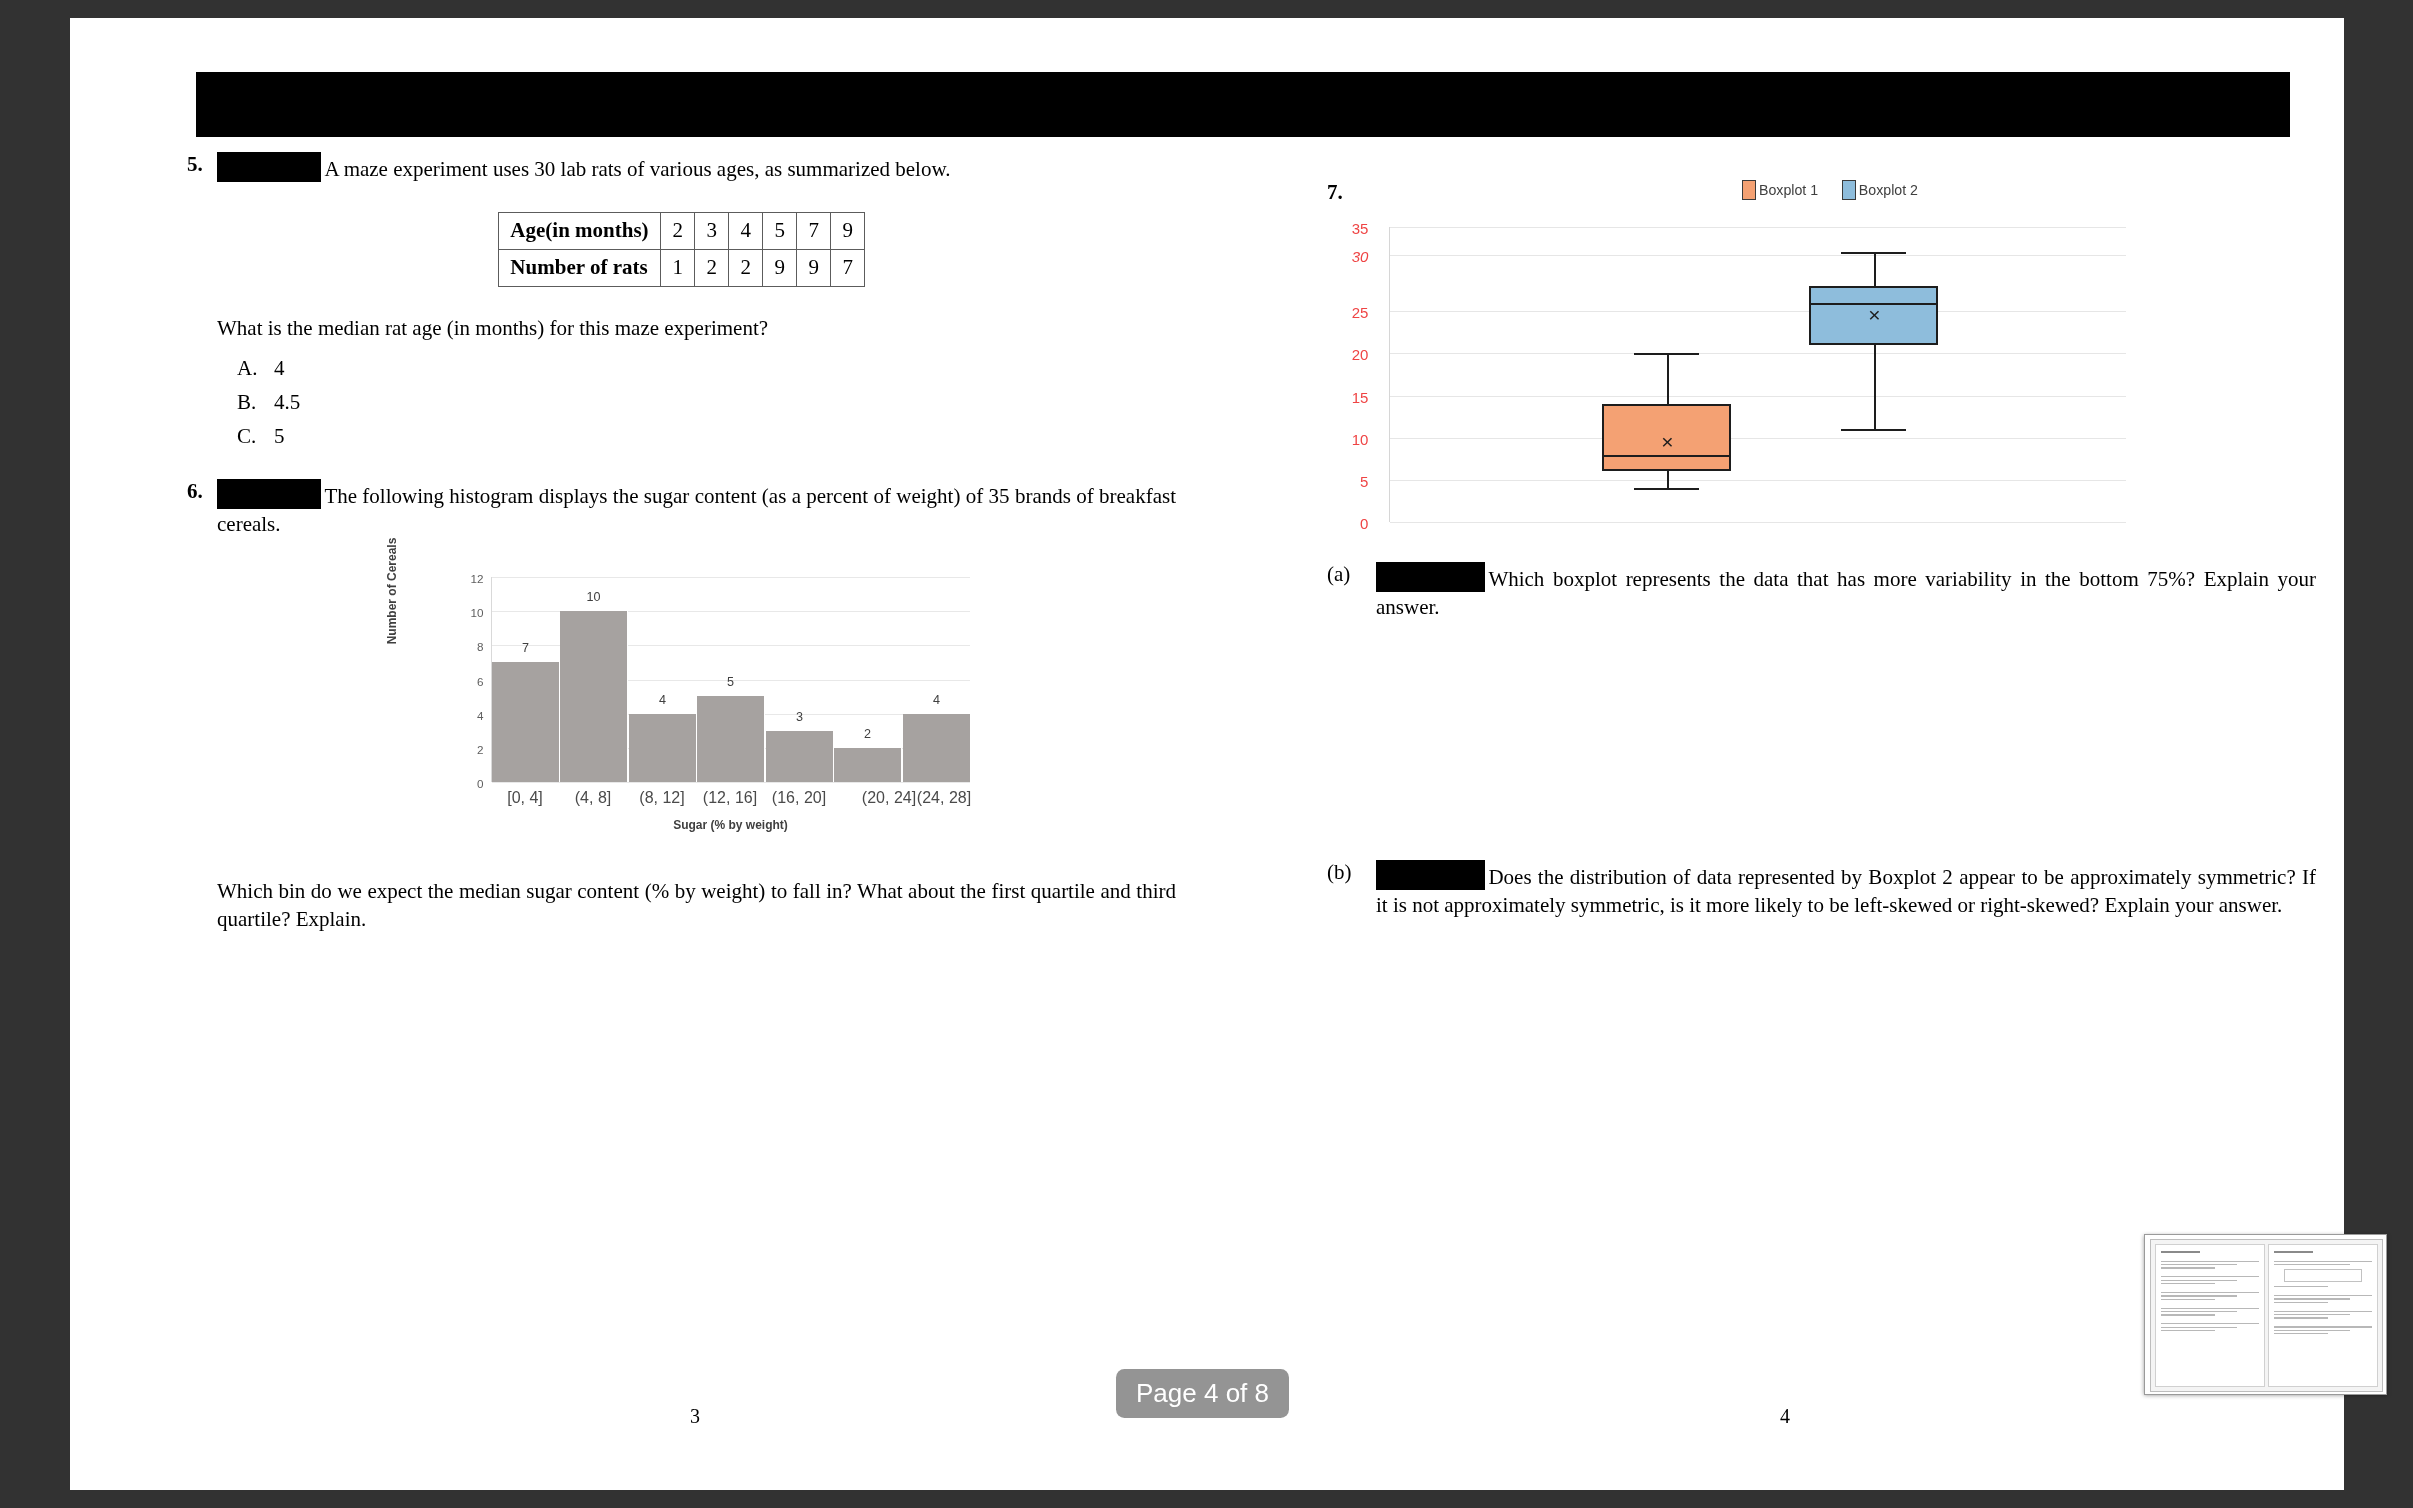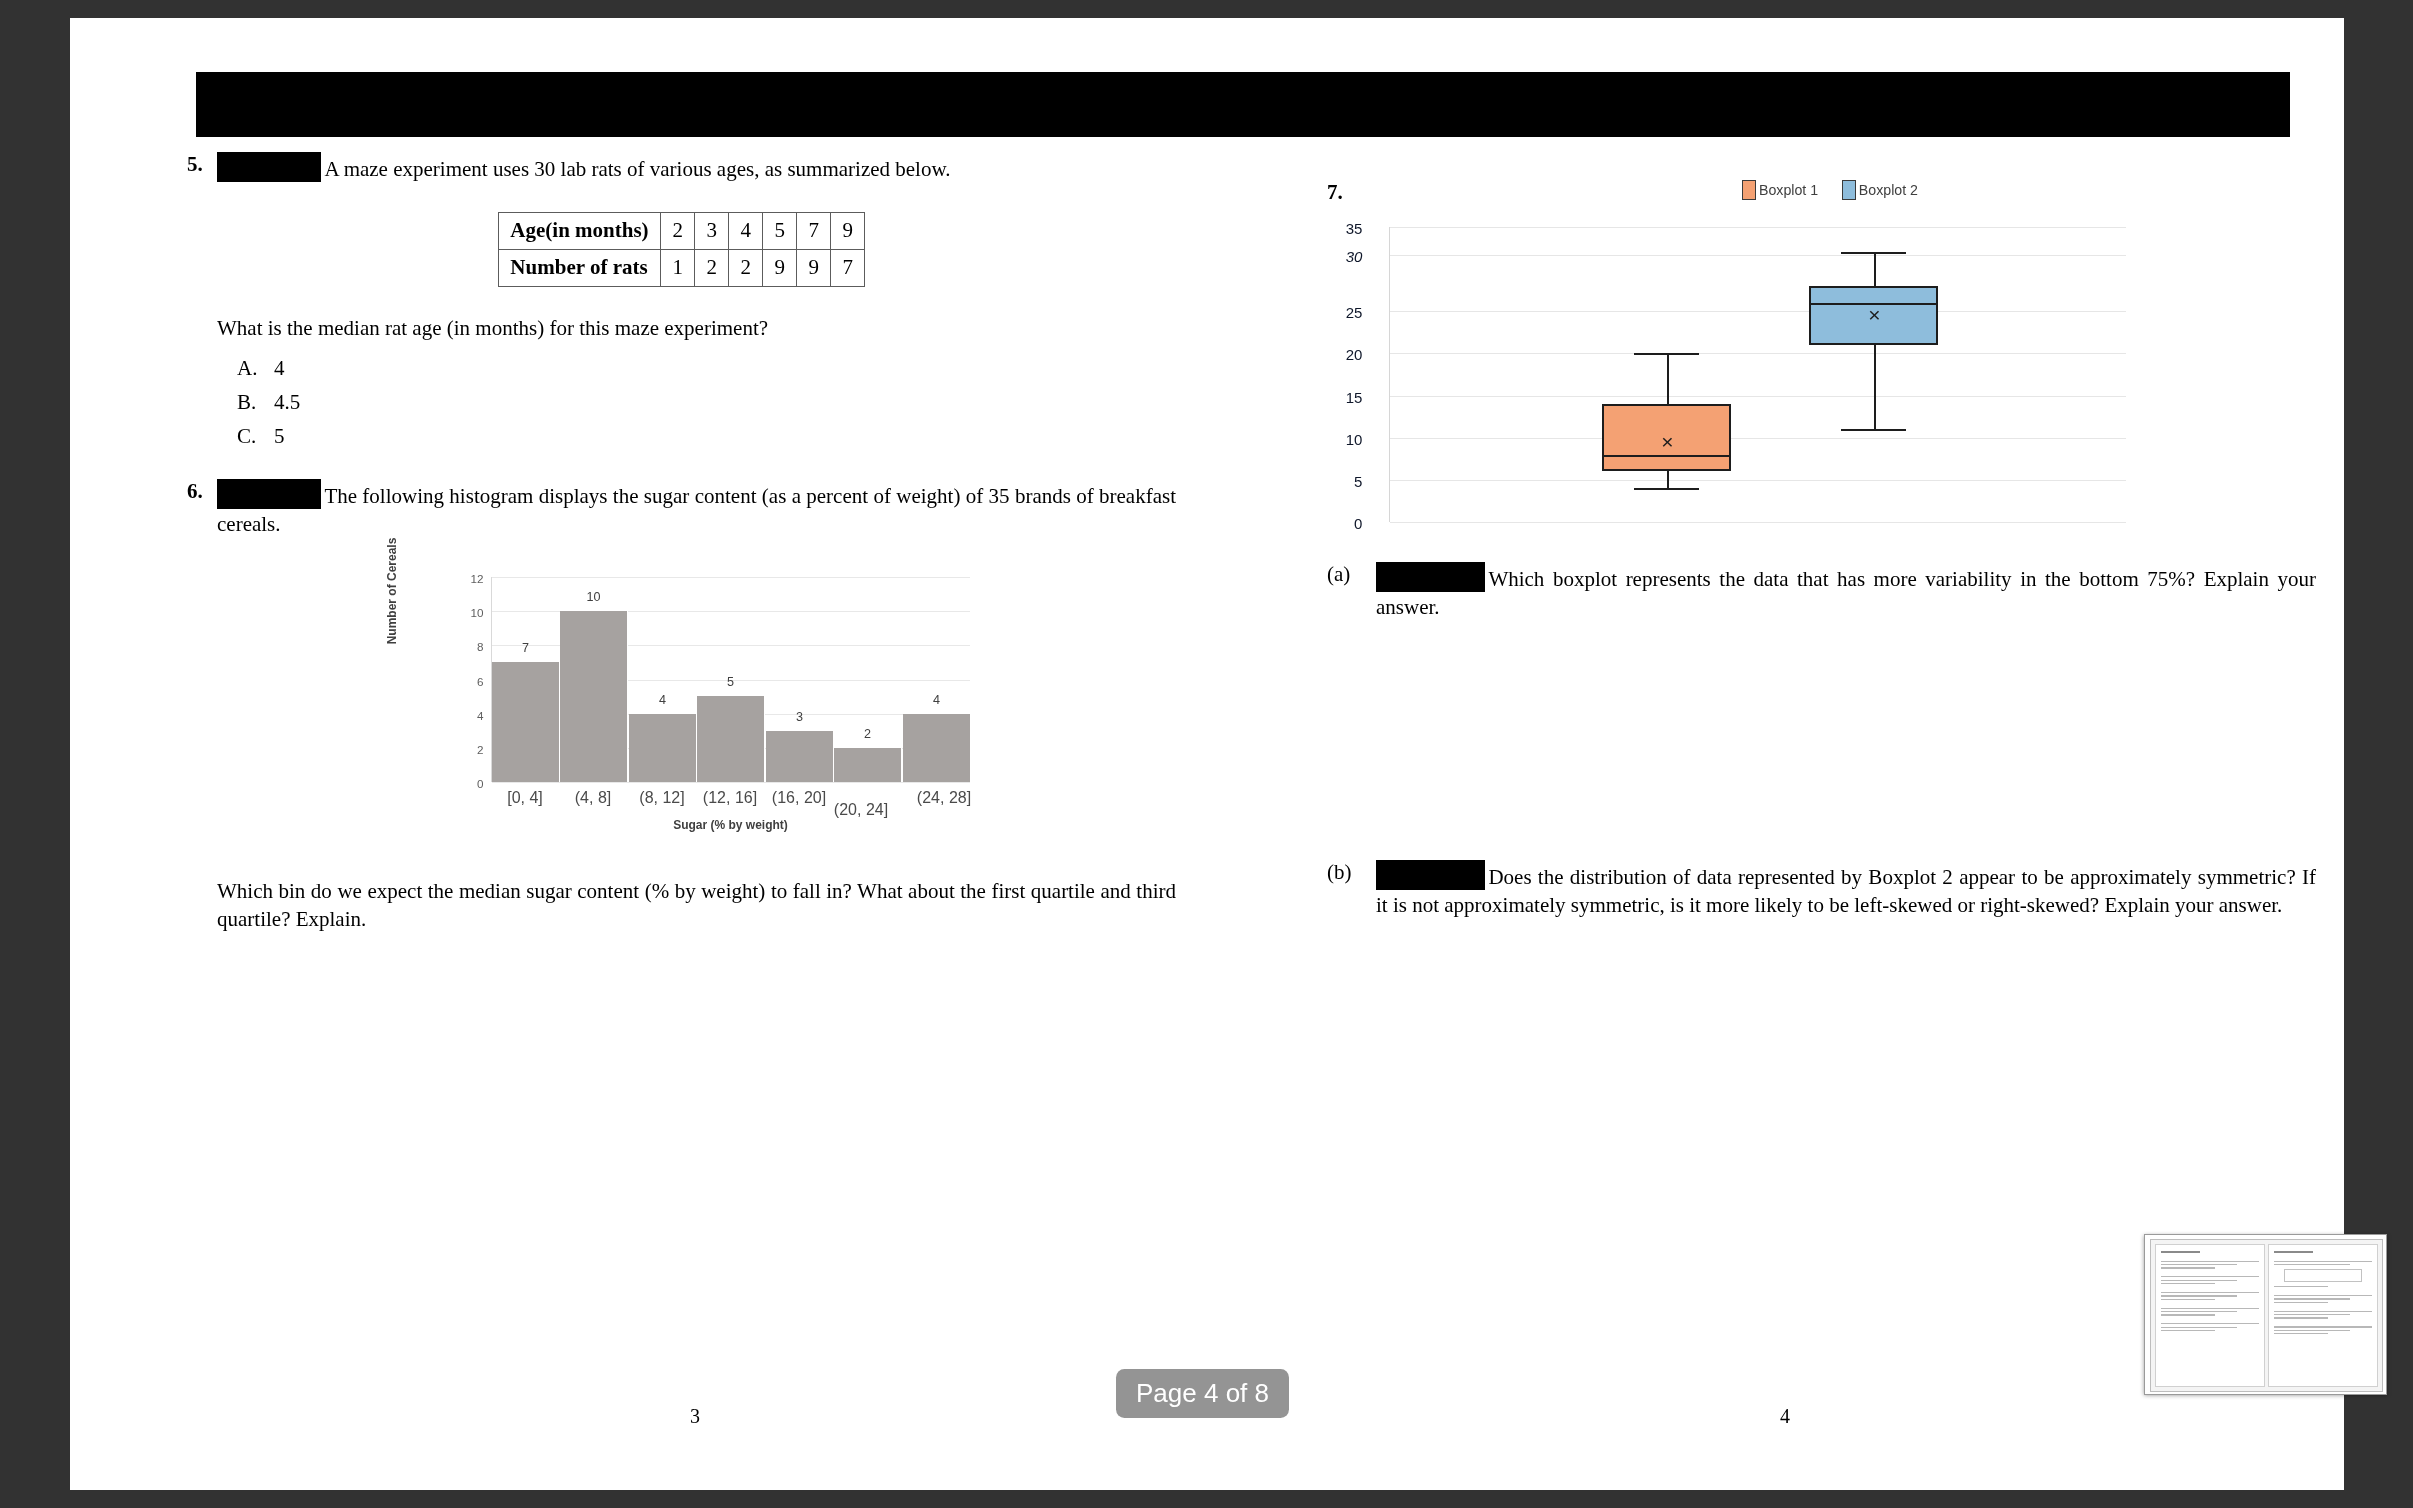--- a/index.html
+++ b/index.html
@@ -206,23 +206,23 @@
     border-left: 1.7px solid #d6d6d6;
   }
   .bp-grid {
     position: absolute; left: 0; width: 100%;
     height: 0; border-top: 1.3px solid #e6e6e6;
   }
   .bp-ytick {
     position: absolute;
     right: 100%;
     transform: translateY(-50%);
-    margin-right: 28px;
+    margin-right: 22px;
     font-size: 15px;
-    color: #0f172a;
+    color: #ef4444;
     white-space: nowrap;
   }
   .bp-series { position: absolute; top: 0; bottom: 0; }
   .bp-box {
     position: absolute;
     border: 2.1px solid #1d1d1d;
     left: 0; right: 0;
   }
   .bp-median {
     position: absolute;
@@ -408,21 +408,21 @@
               <div class="hist-bar" style="left: 411px; width: 68px; height: 68px; background: rgb(166, 162, 160);">
                 <span class="bar-label">4</span>
               </div>
             </div>
           <div id="hist-xaxis-title">Sugar (% by weight)</div>
         <div class="hist-xtick" style="left: 69px; width: 68px;">[0, 4]</div>
             <div class="hist-xtick" style="left: 137px; width: 68px;">(4, 8]</div>
             <div class="hist-xtick" style="left: 206px; width: 68px;">(8, 12]</div>
             <div class="hist-xtick" style="left: 274px; width: 68px;">(12, 16]</div>
             <div class="hist-xtick" style="left: 343px; width: 68px;">(16, 20]</div>
-            <div class="hist-xtick" style="left: 405px; width: 68px; margin-top: 12px;">(20, 24]</div>
+            <div class="hist-xtick" style="left: 433px; width: 68px;">(20, 24]</div>
             <div class="hist-xtick" style="left: 488px; width: 68px;">(24, 28]</div>
           </div>
 
         <div class="qtext" style="margin-top:25px; text-align:justify;">Which bin do we expect the median sugar content (% by weight) to fall in? What about the first quartile and third quartile? Explain.</div>
       </div>
 
     </div>
 
     <div class="column" id="col-right">
 

